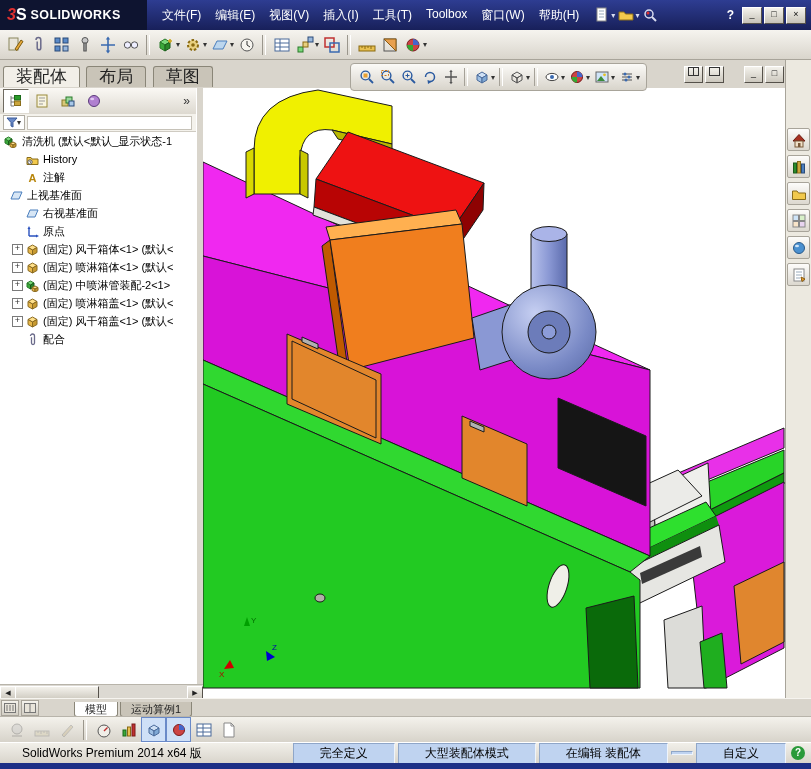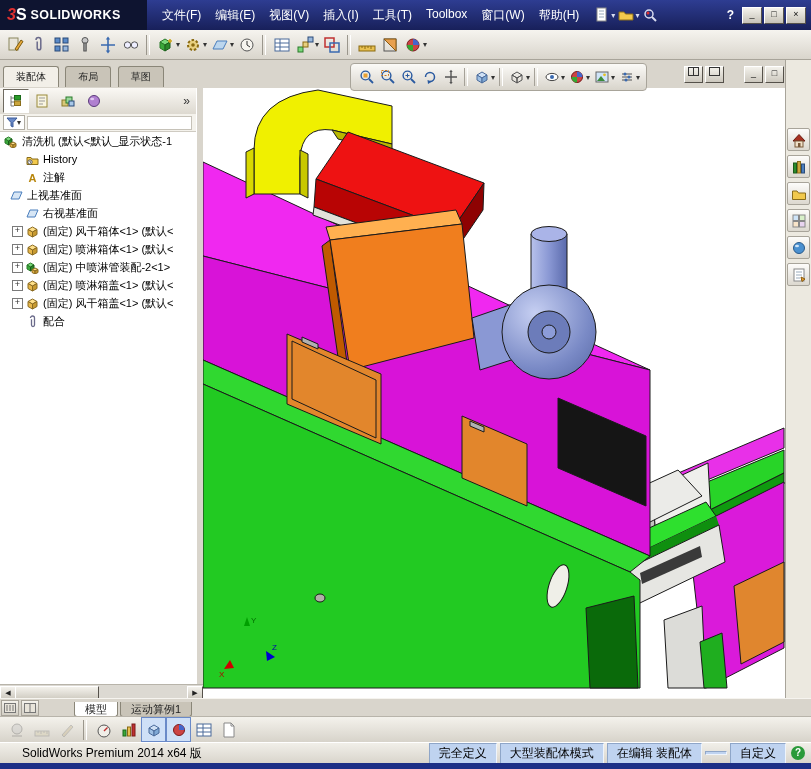--- a/index.html
+++ b/index.html
@@ -24,21 +24,21 @@
         border-color:#fff #55514a #55514a #fff;font-size:9px;line-height:12px;text-align:center;color:#111}
   .helpbtn{color:#fff;font-weight:bold;font-size:12px;padding:0 6px}
   
   #toolbar2{left:0;top:30px;width:811px;height:30px;background:linear-gradient(#f6f4ef,#d9d5cc);
             border-bottom:1px solid #a8a49a;display:flex;align-items:center;padding-left:4px;box-sizing:border-box}
   .tbi{width:23px;height:23px;display:flex;align-items:center;justify-content:center}
   .tbsep{width:2px;height:20px;border-left:1px solid #9a968c;border-right:1px solid #fff;margin:0 4px}
   
   #tabrow{left:0;top:60px;width:811px;height:28px;background:#d9d5cc;border-bottom:1px solid #b2aea4}
   .ctab{position:relative;top:6px;display:inline-block;height:20px;line-height:20px;padding:0 12px;
-        font-size:10px;background:#c9c4b8;border:1px solid #8a8678;border-bottom:none;
+        font-size:17px;background:#c9c4b8;border:1px solid #8a8678;border-bottom:none;
         border-radius:3px 3px 0 0;margin-left:3px;color:#222}
   .ctab.active{background:#f2efe8}
   .mdi{position:absolute;display:flex;gap:2px}
   .wbtn2{width:17px;height:15px;background:linear-gradient(#f4f2ec,#ccc8be);border:1px solid;
          border-color:#fff #55514a #55514a #fff;font-size:9px;line-height:12px;text-align:center;color:#111}
   
   #leftpanel{left:0;top:88px;width:196px;height:596px;background:#f1eee7;border-right:1px solid #8a8678;box-sizing:border-box}
   #panelhead{left:0;top:88px;width:196px;height:26px;background:linear-gradient(#faf8f4,#ddd9d0);
              display:flex;align-items:center;padding-left:3px;box-sizing:border-box}
   .ptab{width:24px;height:22px;display:flex;align-items:center;justify-content:center;
@@ -90,21 +90,21 @@
              border-top:1px solid #b8b4aa;display:flex;align-items:center;padding-left:4px;box-sizing:border-box}
   .bbi{width:23px;height:23px;display:flex;align-items:center;justify-content:center;border:1px solid transparent}
   .bbi.disabled{opacity:.4}
   .bbi.active{background:#cfe0f7;border:1px solid #6a8ac8}
   
   #statusbar{left:0;top:742px;width:811px;height:21px;background:linear-gradient(#f1efe9,#d9d5cc);
              border-top:1px solid #fff;display:flex;align-items:center;font-size:12px;box-sizing:border-box}
   #status-left{margin-left:22px;color:#000}
   #status-right{margin-left:auto;display:flex;align-items:center;margin-right:6px}
   .seg{background:#bfd3f0;border:1px solid;border-color:#8fa6c8 #eef4fc #eef4fc #8fa6c8;
-       padding:1px 9px;margin-left:3px;white-space:nowrap;color:#000}
+       padding:1px 26px;margin-left:3px;white-space:nowrap;color:#000}
   .seg.blank{width:20px;padding:1px 0}
   #help-badge{width:14px;height:14px;border-radius:50%;background:#2a9a3a;color:#fff;font-size:10px;
               line-height:14px;text-align:center;margin-left:5px;font-weight:bold}
   #sliver{left:0;top:763px;width:811px;height:6px;background:#1c2f86}
 </style>
 </head>
 <body>
 
 <div id="app">
 
@@ -454,20 +454,30 @@
         </span>
       <span class="tlabel">上视基准面</span>
     </div>
     <div class="trow" style="padding-left:26px">
       <span class="ticon">
           <svg width="13" height="13">
             <polygon points="1,10 4,3 12,3 9,10" fill="#bcd6ee" fill-opacity="0.6" stroke="#4a7ebd"></polygon>
           </svg>
         </span>
       <span class="tlabel">右视基准面</span>
+    </div>
+    <div class="trow" style="padding-left:26px">
+      <span class="ticon">
+          <svg width="13" height="13">
+            <path d="M3,11 V3.5 M3,11 H10.5" stroke="#2a52be" stroke-width="1.4" fill="none"></path>
+            <polygon points="1.5,4 4.5,4 3,1 " fill="#2a52be" stroke="none"></polygon>
+            <polygon points="10,9.5 10,12.5 13,11" fill="#2a52be" stroke="none"></polygon>
+          </svg>
+        </span>
+      <span class="tlabel">原点</span>
     </div>
     <div class="trow" style="padding-left:12px">
       <span class="texpand">+</span>
       <span class="ticon">
           <svg width="13" height="13">
             <polygon points="2,4.5 6.5,2 11,4.5 6.5,7" fill="#ffe08a" stroke="#8a6a20"></polygon>
             <polygon points="2,4.5 6.5,7 6.5,12 2,9.5" fill="#e8b84b" stroke="#8a6a20"></polygon>
             <polygon points="6.5,7 11,4.5 11,9.5 6.5,12" fill="#c89a30" stroke="#8a6a20"></polygon>
           </svg>
         </span>

